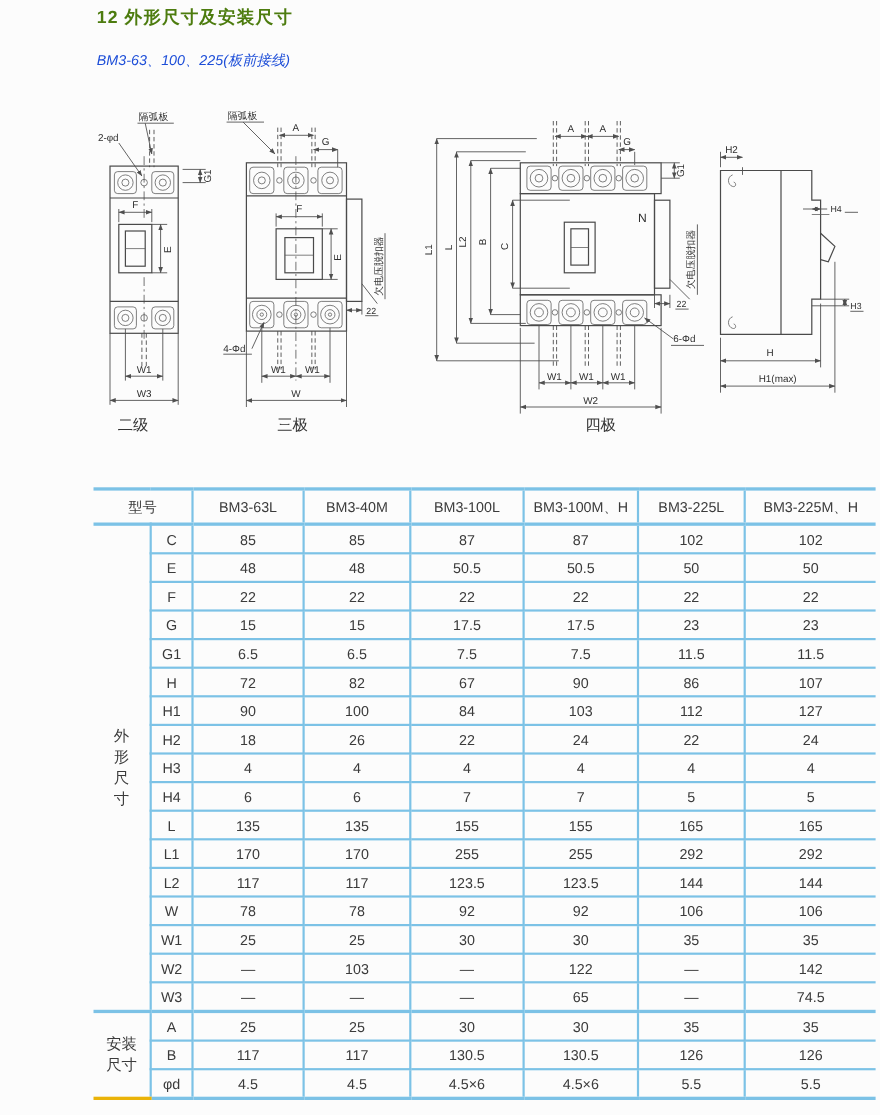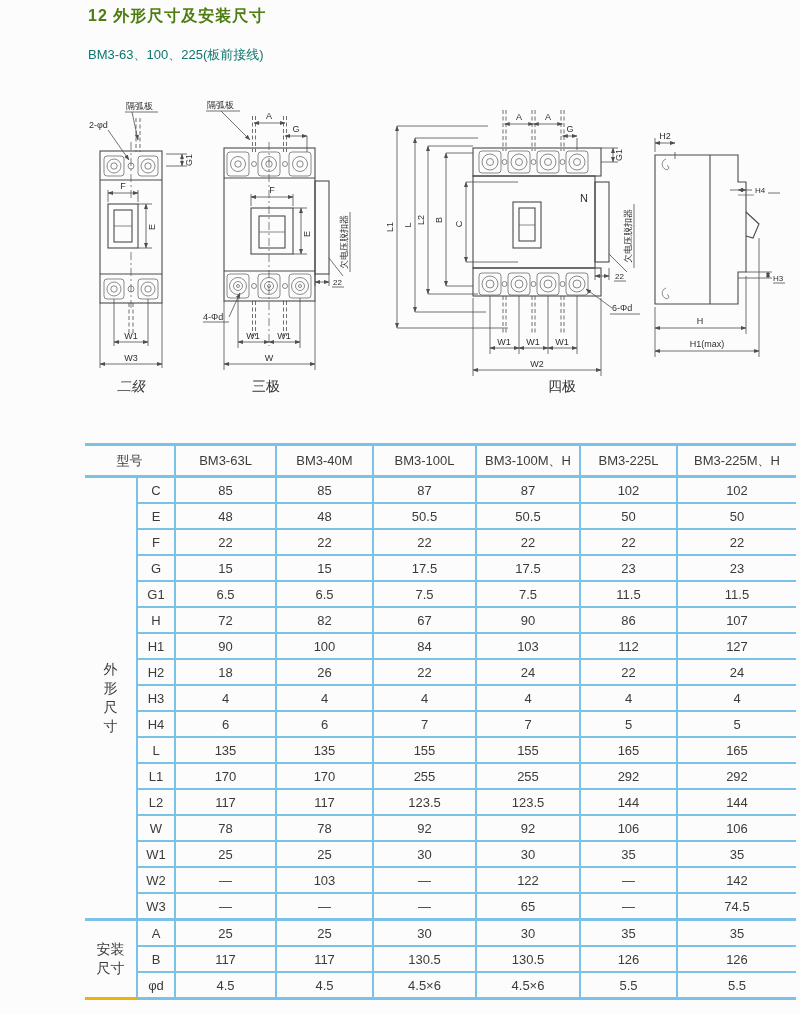--- a/index.html
+++ b/index.html
@@ -1,19 +1,19 @@
 <!DOCTYPE html>
 <html><head>
 <meta charset="utf-8">
 <style>
   html,body{margin:0;padding:0;}
   body{width:800px;height:1014px;background:#fcfcfc;font-family:"Liberation Sans",sans-serif;color:#3b3b3b;position:relative;overflow:hidden;}
   .page{position:absolute;inset:0;}
   h1{position:absolute;left:88px;top:6px;font-size:16px;font-weight:bold;color:#4d7c0f;margin:0;letter-spacing:1px;}
-  .subtitle{position:absolute;left:88px;top:46px;font-size:13px;color:#0f766e;}
+  .subtitle{position:absolute;left:88px;top:46px;font-size:13px;color:#1d4ed8;font-style:italic;}
   svg{position:absolute;overflow:visible;}
   .draw{fill:none;stroke:#4a4a4a;stroke-width:1.1;}
   .thin{fill:none;stroke:#5a5a5a;stroke-width:0.7;}
   .dash{fill:none;stroke:#4a4a4a;stroke-width:0.8;stroke-dasharray:4,2.5;}
   .cline{fill:none;stroke:#4a4a4a;stroke-width:0.7;stroke-dasharray:8,3,2,3;}
   .dim{fill:none;stroke:#4f4f4f;stroke-width:0.8;}
   .ar{marker-start:url(#mA);marker-end:url(#mA);}
   .are{marker-end:url(#mA);}
   .lbl{font-family:"Liberation Sans",sans-serif;font-size:9px;fill:#2f2f2f;text-anchor:middle;}
   .lbl.s{font-size:8px;}
@@ -344,23 +344,23 @@
       <line class="dim" x1="13" y1="195" x2="13" y2="245"></line>
       <line class="dim" x1="104" y1="164" x2="104" y2="222"></line>
       <line class="dim ar" x1="13" y1="216" x2="104" y2="216"></line>
       <text class="lbl" x="58" y="212">H</text>
       <line class="dim" x1="117" y1="126" x2="117" y2="245"></line>
       <line class="dim ar" x1="13" y1="239" x2="117" y2="239"></line>
       <text class="lbl" x="65" y="235">H1(max)</text>
     </g>
   </svg>
 
-  <div class="caption" style="left:101px;font-style:italic;">二级</div>
+  <div class="caption" style="left:91px;">二级</div>
   <div class="caption" style="left:236px;">三极</div>
-  <div class="caption" style="left:532px;">四极</div>
+  <div class="caption" style="left:516px;">四极</div>
 
   <table>
     <colgroup>
       <col style="width:52px">
         <col style="width:38px">
         <col style="width:101px">
         <col style="width:97px">
       <col style="width:103px">
         <col style="width:104px">
         <col style="width:97px">

